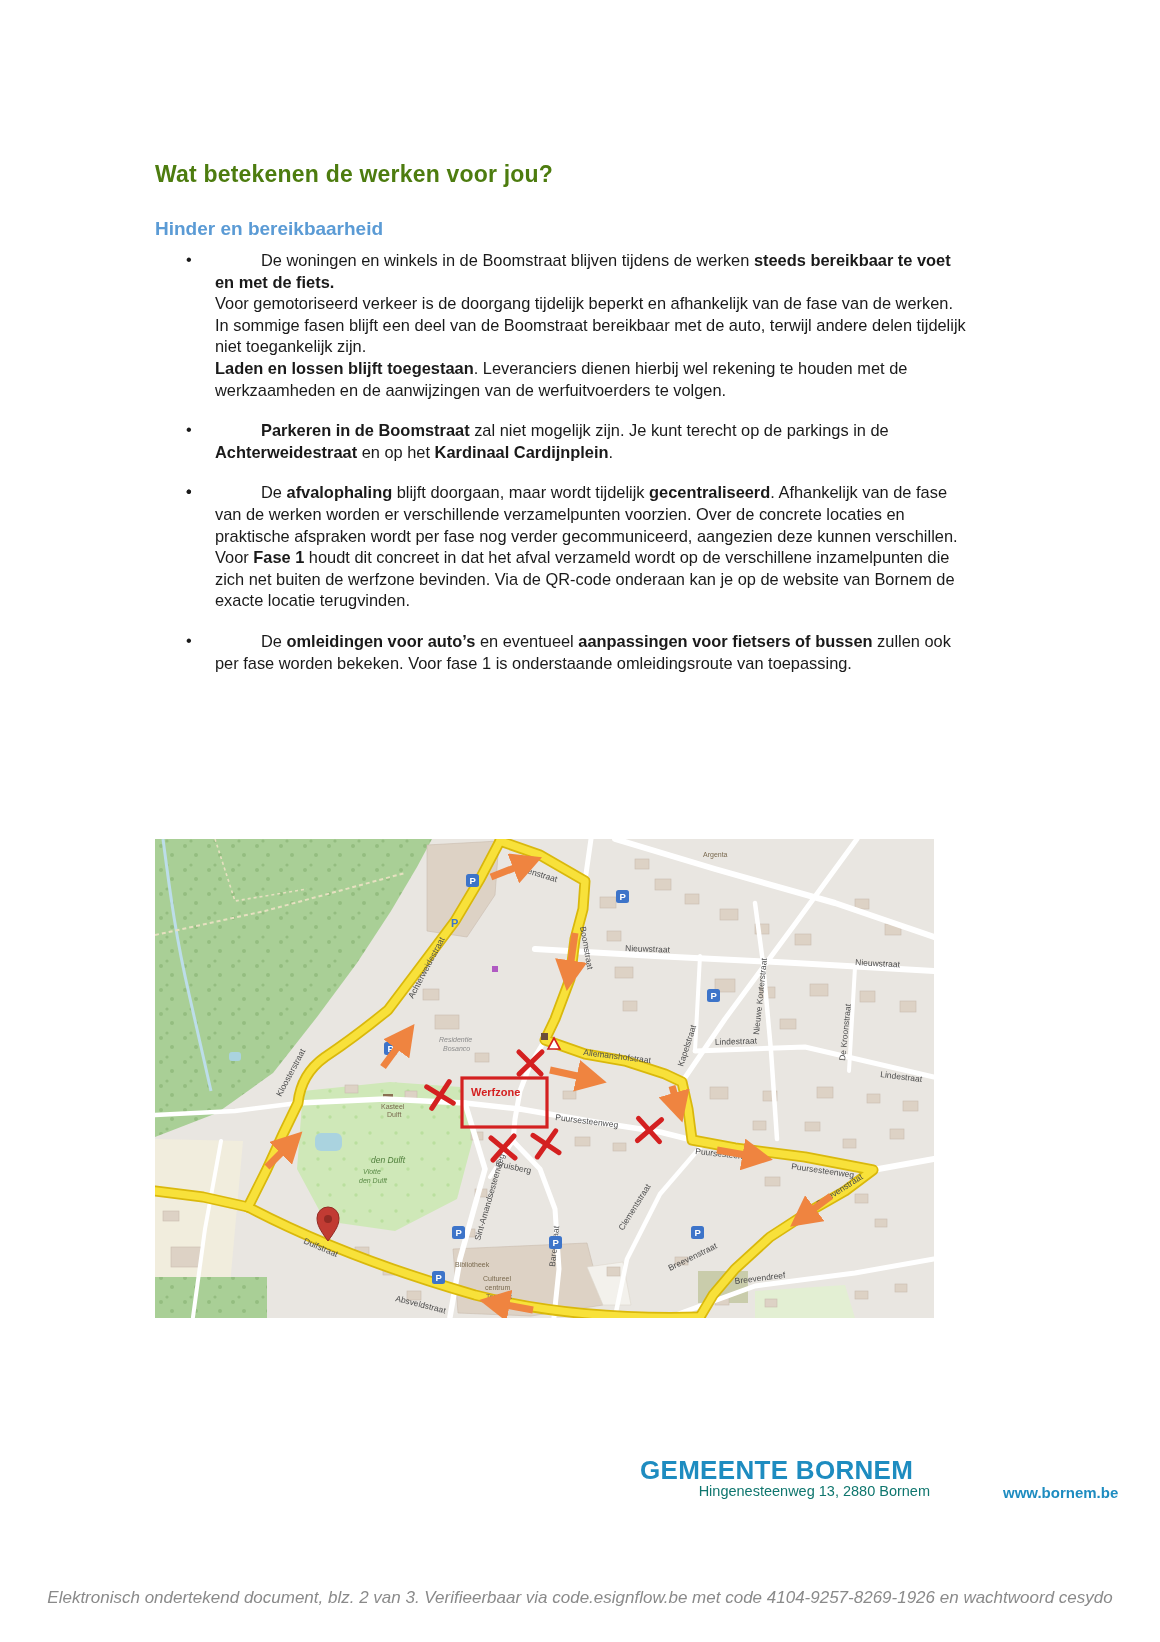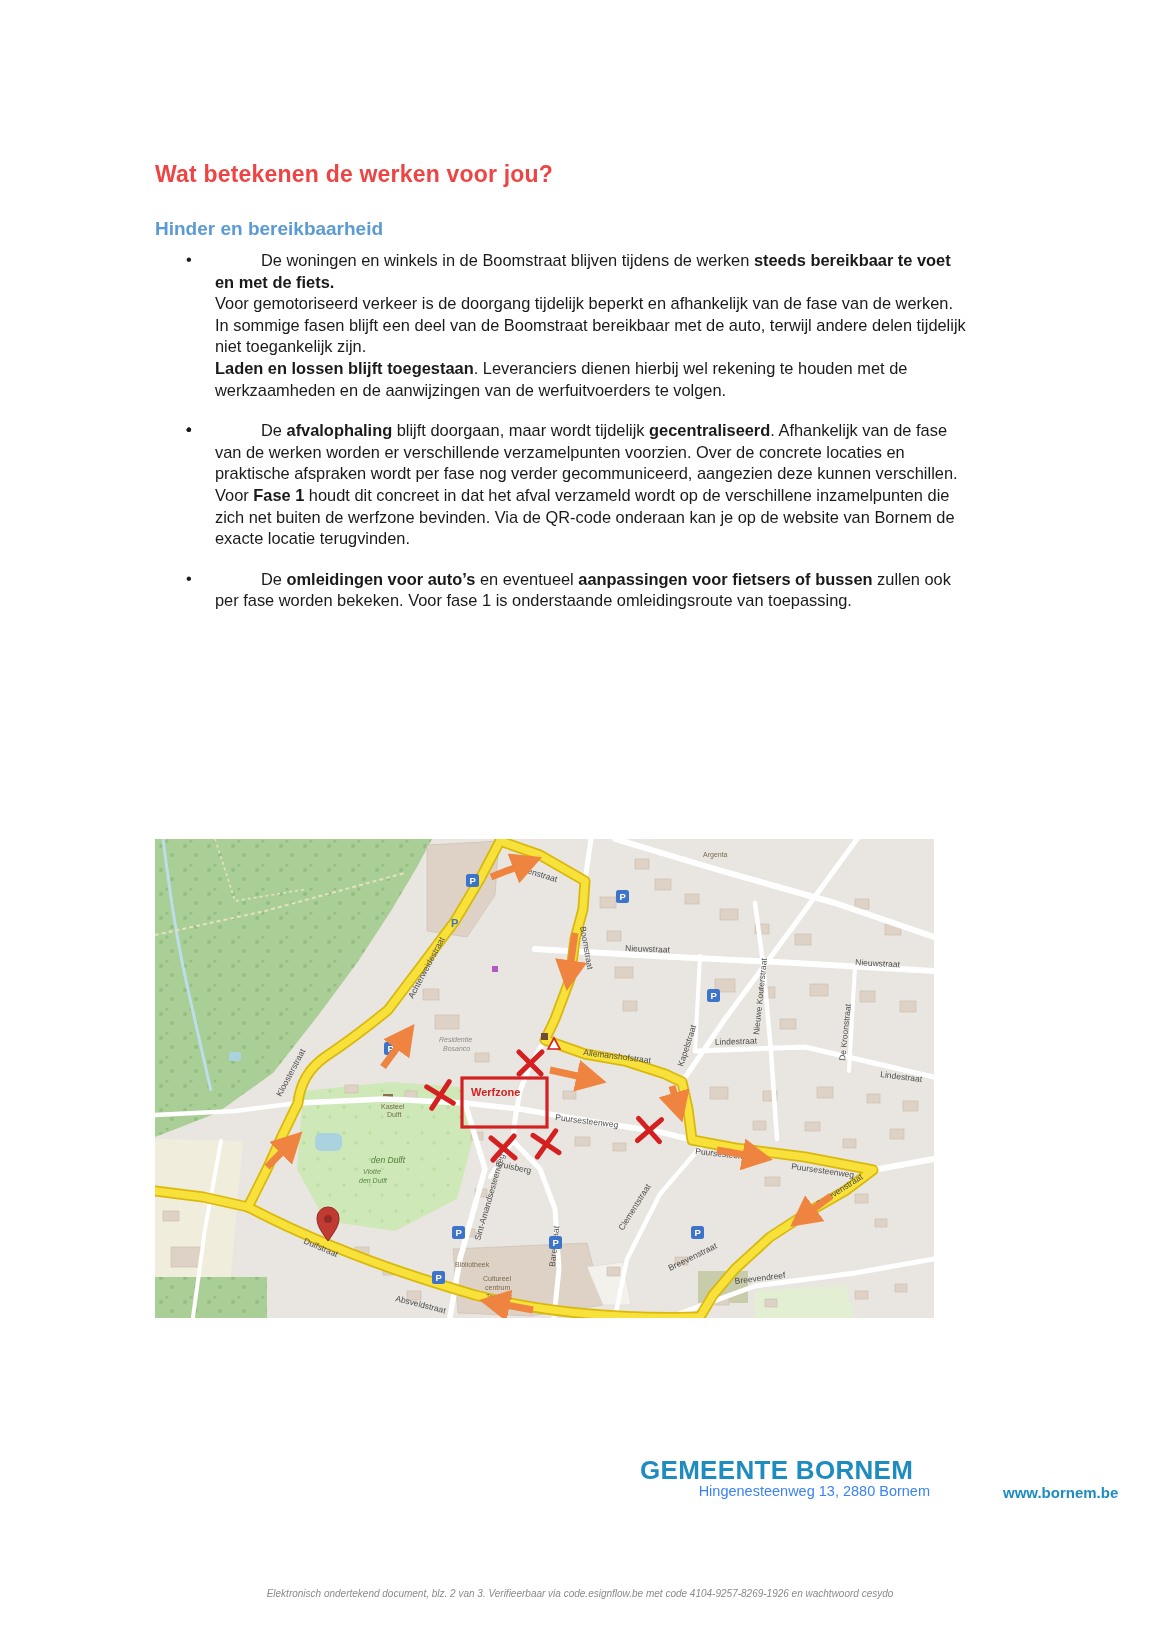--- a/index.html
+++ b/index.html
@@ -2,21 +2,21 @@
 <html><head>
 <meta charset="utf-8">
 <style>
   html,body{margin:0;padding:0;}
   body{
     width:1160px;height:1642px;background:#ffffff;position:relative;overflow:hidden;
     font-family:"Liberation Sans",sans-serif;color:#1a1a1a;
   }
   .h1{
     position:absolute;left:155px;top:146px;font-size:23px;font-weight:bold;
-    color:#ef4444;letter-spacing:.2px;
+    color:#4d7c0f;letter-spacing:.2px;
   }
   .h2{
     position:absolute;left:155px;top:202px;font-size:19px;font-weight:bold;
     color:#5B9BD5;
   }
   .bullets{
     position:absolute;left:155px;top:250px;width:815px;
     font-size:16.4px;line-height:21.6px;
   }
   .bullet{position:relative;padding-left:60px;margin-bottom:19px;}
@@ -24,29 +24,29 @@
   .bullet-text{white-space:pre-wrap;margin-left:46px;}
   .bullet-text b{font-weight:bold;}
   .map-wrap{position:absolute;left:155px;top:839px;width:779px;height:479px;}
   .map-wrap svg{display:block;}
   .brand-title{
     position:absolute;top:1455px;left:640px;width:290px;
     font-size:26px;font-weight:bold;color:#1E8CC0;letter-spacing:.3px;
   }
   .brand-address{
     position:absolute;top:1483px;left:640px;width:290px;text-align:right;
-    font-size:14.5px;color:#3b82f6;
+    font-size:14.5px;color:#0f766e;
   }
   .brand-site{
     position:absolute;top:1484px;left:955px;
     font-size:15px;font-weight:bold;color:#1E8CC0;margin-left:48px;
   }
   .esign{
     position:absolute;top:1588px;left:0;width:1160px;text-align:center;
-    font-style:italic;font-size:10px;color:#8a8a8a;
+    font-style:italic;font-size:17px;color:#8a8a8a;
   }
   
   .road{stroke:#ffffff;fill:none;stroke-linecap:round;stroke-linejoin:round;}
   .route-casing{stroke:#D8B500;fill:none;stroke-width:11;stroke-linecap:round;stroke-linejoin:round;opacity:.95;}
   .route-core{stroke:#F8E13A;fill:none;stroke-width:7.5;stroke-linecap:round;stroke-linejoin:round;}
   .bldg{fill:#ddd2c5;stroke:#c9bcae;stroke-width:.6;}
   .maplabel{font-family:"Liberation Sans",sans-serif;font-size:8.5px;fill:#4d4d4d;}
   .maplabel.small{font-size:7px;fill:#7a6a4f;}
   .maplabel.green{font-size:8.5px;fill:#4e7d3a;font-style:italic;}
   .maplabel.greensm{font-size:7px;fill:#5a8a46;font-style:italic;}
@@ -65,20 +65,21 @@
 
 <div class="bullets">
   <div class="bullet">
     <span class="marker">•</span>
     <span class="bullet-text"><span>De woningen en winkels in de Boomstraat blijven tijdens de werken </span><b>steeds bereikbaar te voet en met de fiets.</b><span>
 Voor gemotoriseerd verkeer is de doorgang tijdelijk beperkt en afhankelijk van de fase van de werken. In sommige fasen blijft een deel van de Boomstraat bereikbaar met de auto, terwijl andere delen tijdelijk niet toegankelijk zijn.
 </span><b>Laden en lossen blijft toegestaan</b><span>. Leveranciers dienen hierbij wel rekening te houden met de werkzaamheden en de aanwijzingen van de werfuitvoerders te volgen.</span></span>
   </div>
   <div class="bullet">
     <span class="marker">•</span>
+    <span class="bullet-text"><b>Parkeren in de Boomstraat</b><span> zal niet mogelijk zijn. Je kunt terecht op de parkings in de </span><b>Achterweidestraat</b><span> en op het </span><b>Kardinaal Cardijnplein</b><span>.</span></span>
   </div>
   <div class="bullet">
     <span class="marker">•</span>
   </div>
   <div class="bullet">
     <span class="marker">•</span>
     <span class="bullet-text"><span>De </span><b>afvalophaling</b><span> blijft doorgaan, maar wordt tijdelijk </span><b>gecentraliseerd</b><span>. Afhankelijk van de fase van de werken worden er verschillende verzamelpunten voorzien. Over de concrete locaties en praktische afspraken wordt per fase nog verder gecommuniceerd, aangezien deze kunnen verschillen.
 Voor </span><b>Fase 1</b><span> houdt dit concreet in dat het afval verzameld wordt op de verschillene inzamelpunten die zich net buiten de werfzone bevinden. Via de QR-code onderaan kan je op de website van Bornem de exacte locatie terugvinden.</span></span>
   </div>
   <div class="bullet">

